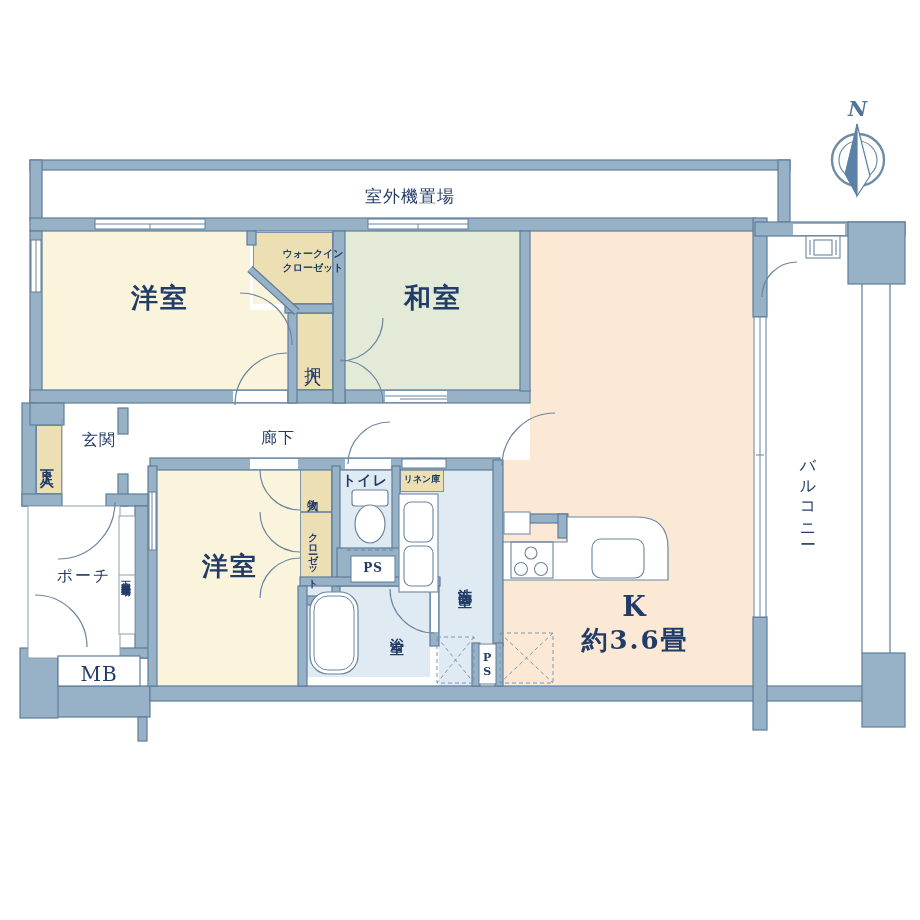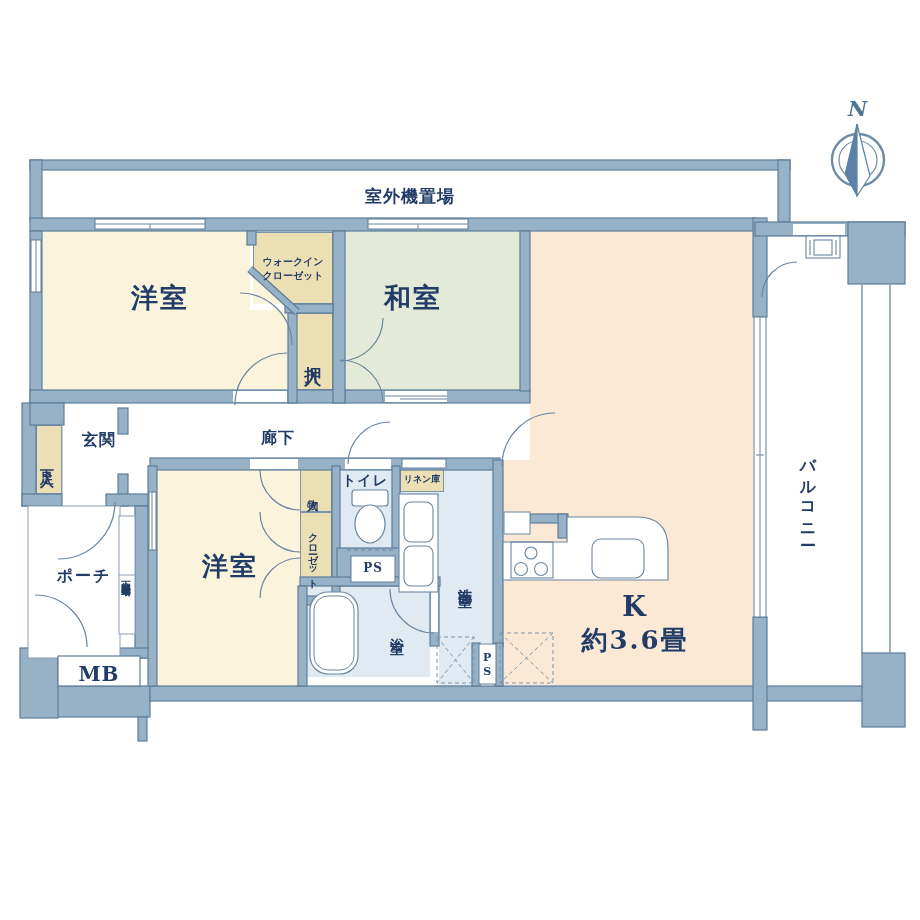--- a/index.html
+++ b/index.html
@@ -6,21 +6,21 @@
   .stage{position:relative;width:920px;height:920px;background:#fff;overflow:hidden;
          font-family:"DejaVu Serif","Liberation Serif",serif;}
   .room{position:absolute;}
   .tanbox{border:1px solid #7d94ab;box-sizing:border-box;}
   svg.layer{position:absolute;left:0;top:0;z-index:2;}
   .rooms{position:absolute;left:0;top:0;width:920px;height:920px;z-index:1;}
   .labels{position:absolute;left:0;top:0;width:920px;height:920px;z-index:3;}
   .lbl{position:absolute;color:#223C68;text-align:center;line-height:1.25;letter-spacing:1px;}
   .big{font-size:27px;font-weight:600;letter-spacing:2px;}
   .big .area{font-size:26px;}
-  .mid{font-size:16px;font-weight:700;}
+  .mid{font-size:16px;font-weight:400;}
   .sm{font-size:10px;font-weight:600;letter-spacing:0;}
   .vert{writing-mode:vertical-rl;text-orientation:upright;letter-spacing:2px;}
   .nmark{font-size:21px;font-style:italic;color:#4F7494;font-weight:600;}
 </style>
 </head>
 <body>
 
 <div class="stage">
 
   <div class="rooms">
@@ -212,28 +212,28 @@
     </g>
   </svg>
 
   <div class="labels">
     <div class="lbl mid" style="left:300px;top:186px;width:220px;font-size:17px;">室外機置場</div>
 
     <div class="lbl big" style="left:60px;top:281px;width:200px;">
       <div>洋室</div>
     </div>
 
-    <div class="lbl sm" style="left:251px;top:255px;width:84px;line-height:1.35;">
+    <div class="lbl sm" style="left:251px;top:247px;width:84px;line-height:1.35;padding-left:20px;">
       <div>ウォークイン</div>
       <div>クローゼット</div>
     </div>
 
     <div class="lbl mid vert" style="left:302px;top:318px;height:74px;font-size:17px;">押入</div>
 
-    <div class="lbl big" style="left:333px;top:281px;width:160px;">
+    <div class="lbl big" style="left:353px;top:281px;width:160px;">
       <div>和室</div>
     </div>
 
 
     <div class="lbl big" style="left:555px;top:590px;width:160px;">
       <div>K</div>
       <div class="area">約3.6畳</div>
     </div>
 
     <div class="lbl mid vert" style="left:798px;top:428px;height:130px;letter-spacing:4px;">バルコニー</div>

